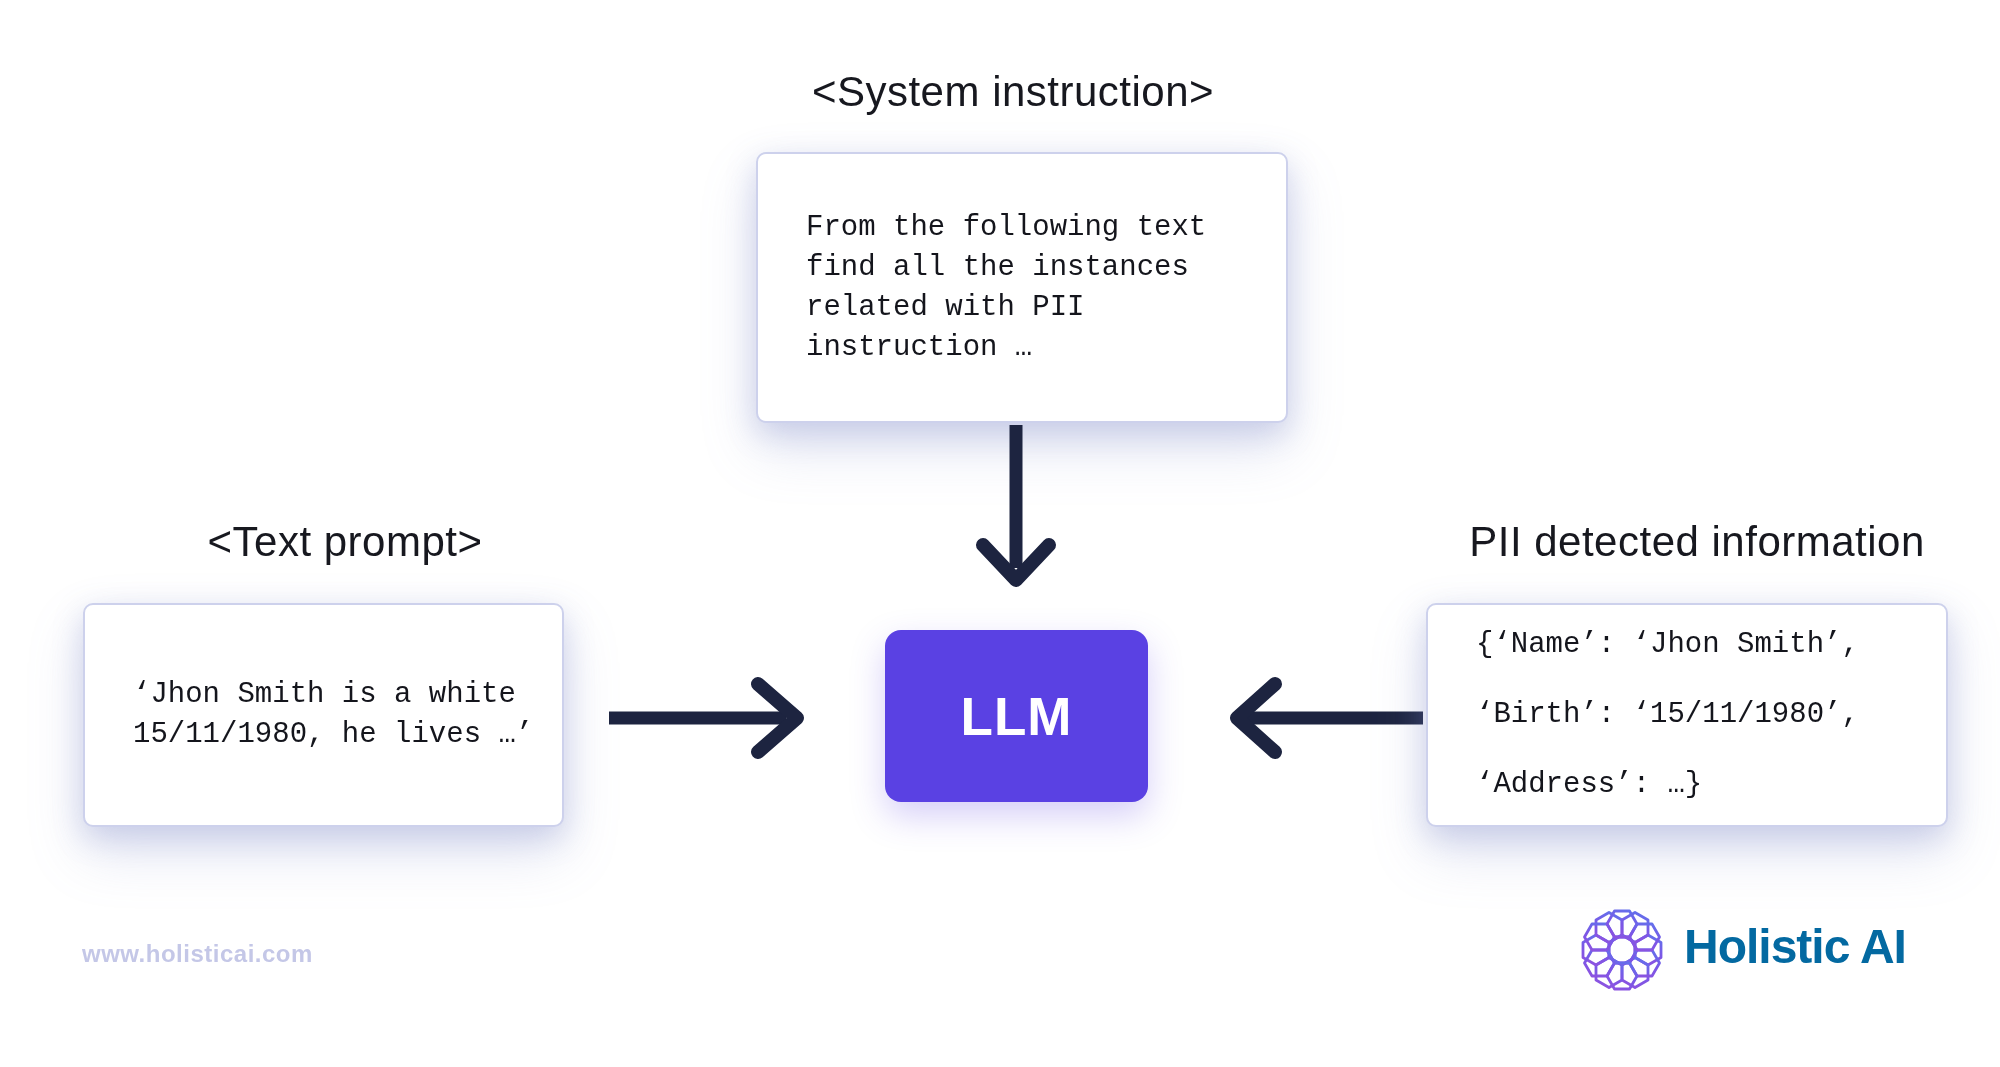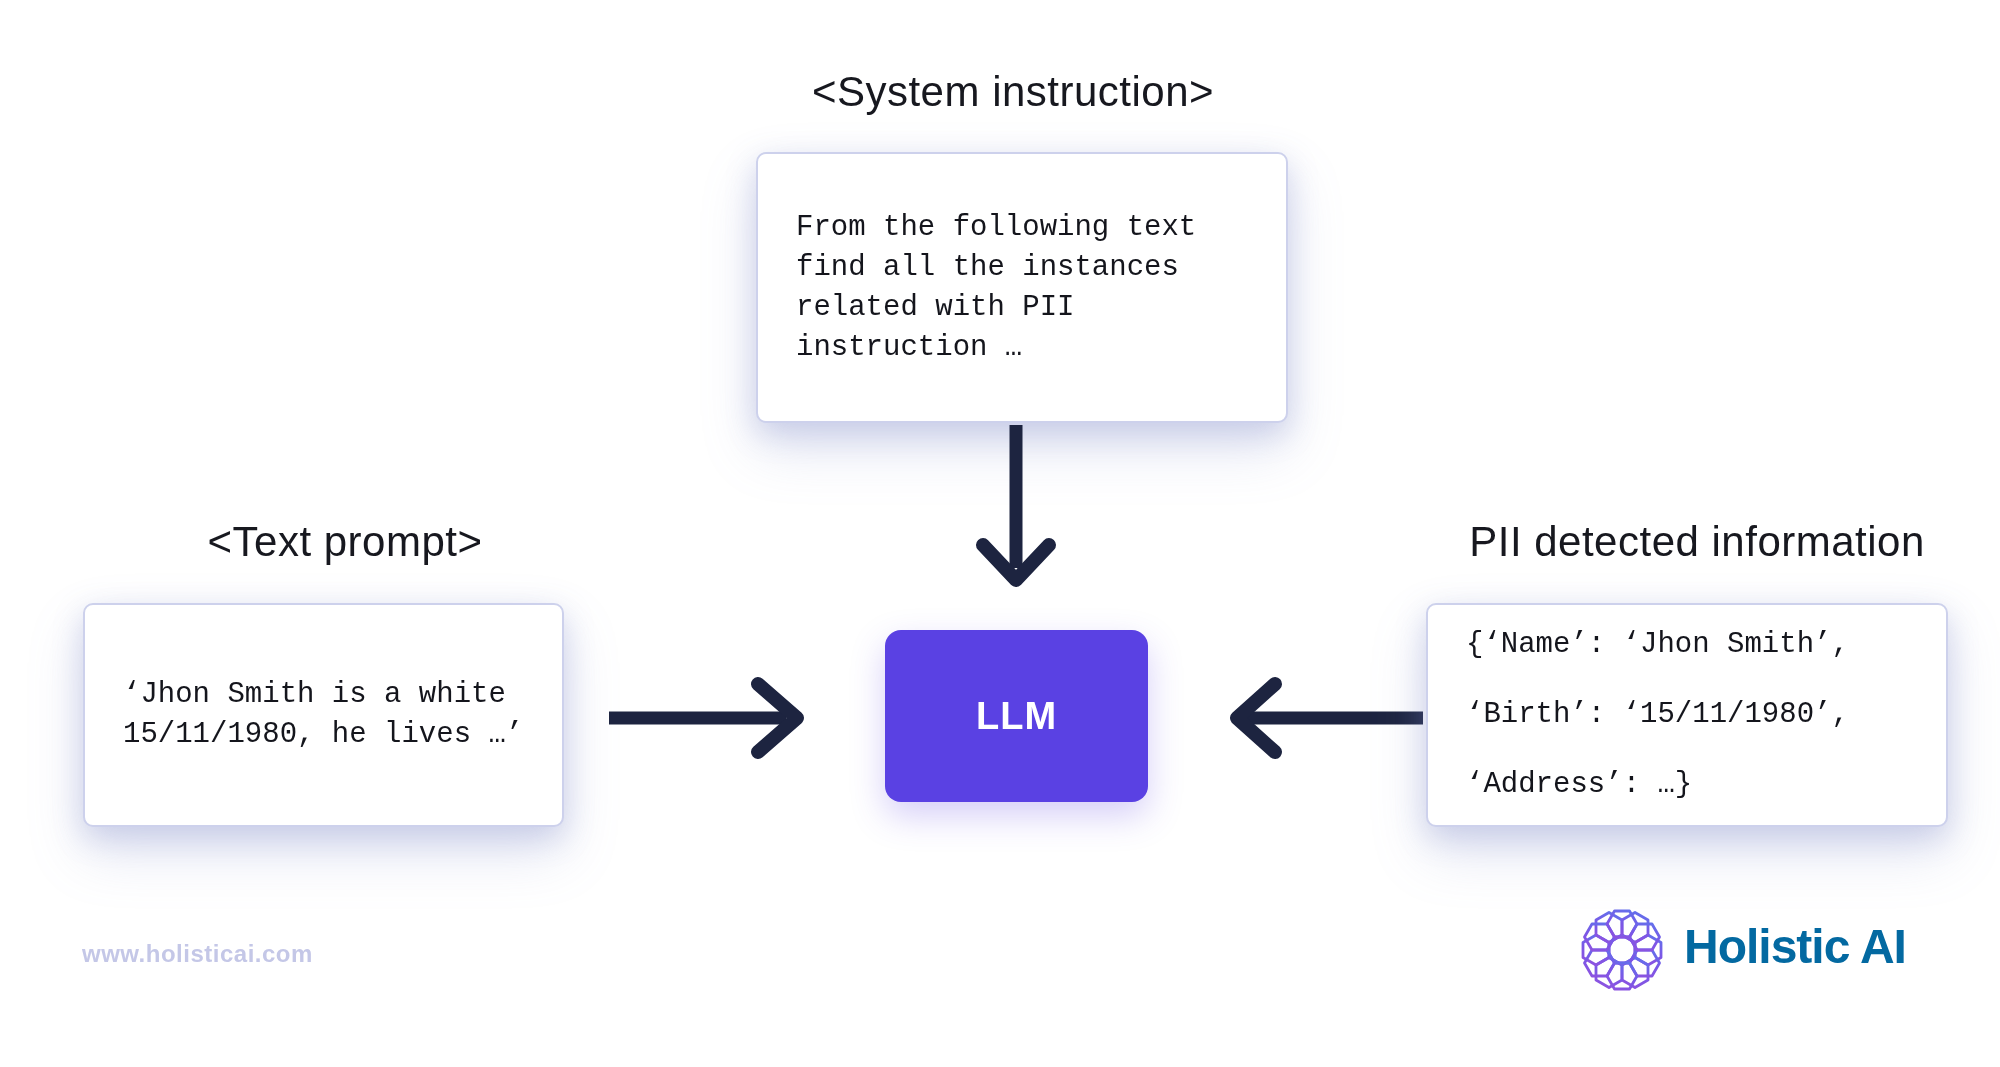--- a/index.html
+++ b/index.html
@@ -23,21 +23,21 @@
 
   .card {
     position: absolute;
     background: #ffffff;
     border: 2px solid #cdd1ec;
     border-radius: 10px;
     box-shadow: 0 10px 30px rgba(125,135,200,0.30), 0 26px 55px rgba(125,135,200,0.22);
     display: flex;
     flex-direction: column;
     justify-content: center;
-    padding-left: 38px;
+    padding-left: 48px;
     padding-right: 10px;
   }
   .card-system { left: 740px;  top: 152px; width: 532px; height: 271px; }
   .card-prompt { left: 67px;   top: 603px; width: 481px; height: 224px; }
   .card-pii    { left: 1410px; top: 603px; width: 522px; height: 224px; gap: 30px; }
 
   .mono-line {
     font-family: "Liberation Mono", "DejaVu Sans Mono", monospace;
     font-size: 29px;
     line-height: 40px;
@@ -48,21 +48,21 @@
   .llm-box {
     position: absolute;
     left: 869px; top: 630px; width: 263px; height: 172px;
     background: #5a41e3;
     border-radius: 16px;
     box-shadow: 0 14px 34px rgba(90,65,227,0.25);
     display: flex; align-items: center; justify-content: center;
   }
   .llm-label {
     color: #ffffff;
-    font-size: 38px;
+    font-size: 53px;
     font-weight: bold;
     letter-spacing: 1px;
   }
 
   .arrow-svg { position: absolute; display: block; }
   .arrow-down  { left: 950px;  top: 418px; width: 100px; height: 172px; }
   .arrow-right { left: 585px;  top: 670px; width: 215px; height: 96px; }
   .arrow-left  { left: 1200px; top: 670px; width: 215px; height: 96px; }
 
   .watermark {

